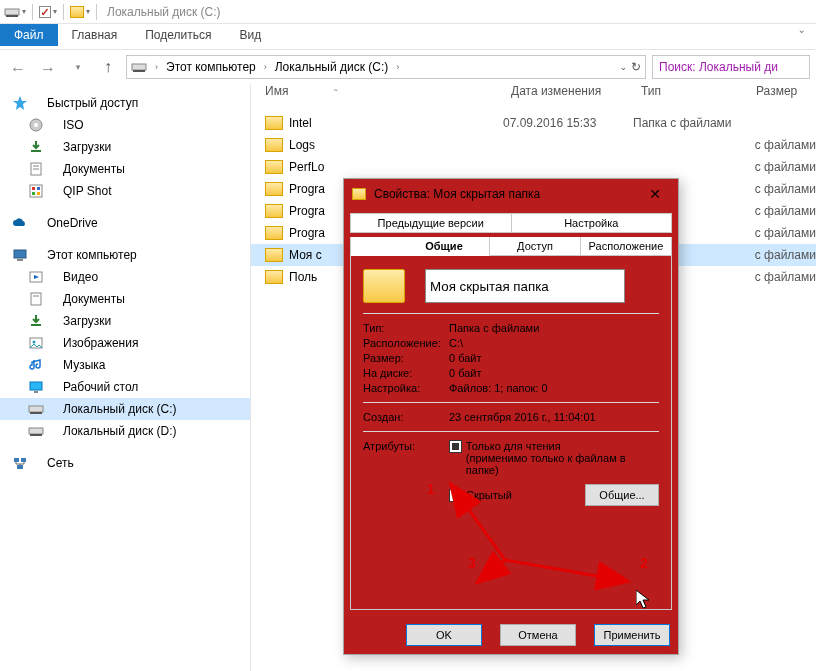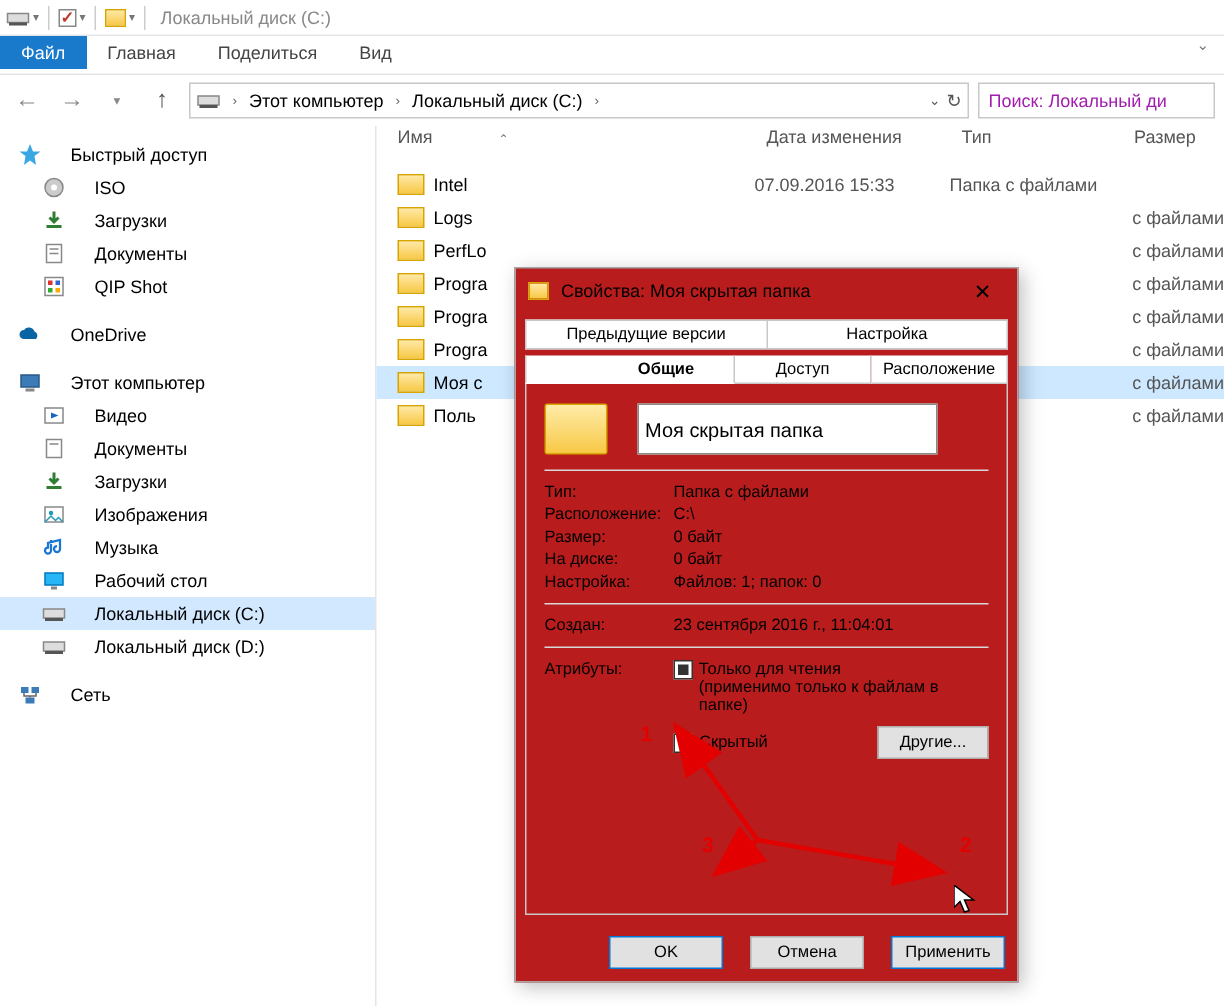--- a/index.html
+++ b/index.html
@@ -586,21 +586,21 @@
           <div>
             <div>Только для чтения</div>
             <div style="font-size:11px">(применимо только к файлам в папке)</div>
           </div>
         </div>
         <div style="display:flex;align-items:center;margin-top:8px;justify-content:space-between">
           <div style="display:flex;align-items:center">
             <span class="chk">✓</span>
             <span>Скрытый</span>
           </div>
-          <div class="btn-other">Другие...</div>
+          <div class="btn-other">Общие...</div>
         </div>
       </div>
     </div>
   </div>
   <div class="dlg-buttons">
     <div class="dlg-btn primary">OK</div>
     <div class="dlg-btn">Отмена</div>
     <div class="dlg-btn primary">Применить</div>
   </div>
 </div>

